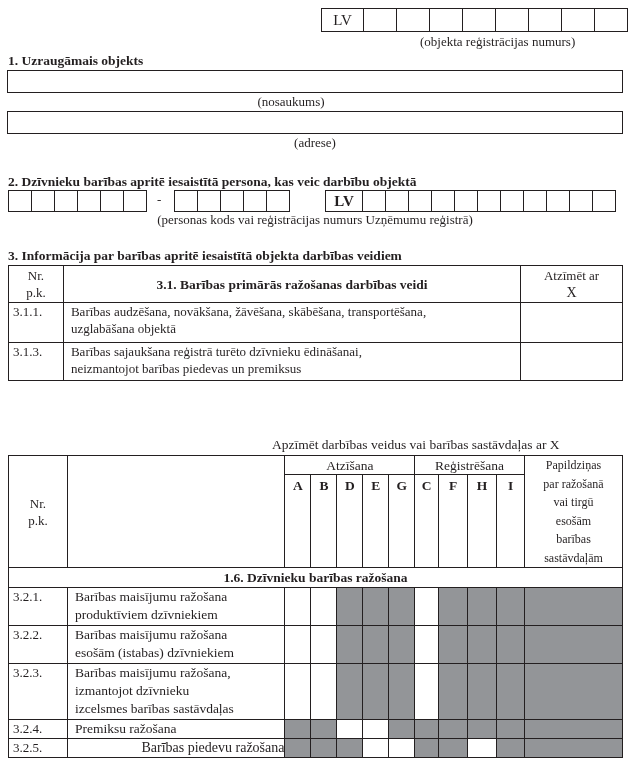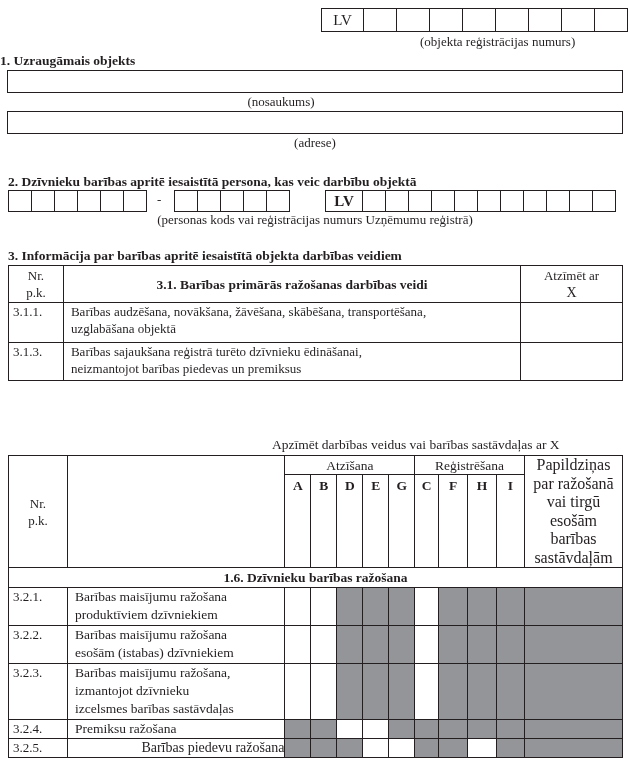--- a/index.html
+++ b/index.html
@@ -32,23 +32,23 @@
   <div class="cell" style="width:34px;"></div>
   <div class="cell" style="width:34px;"></div>
   <div class="cell" style="width:34px;"></div>
   <div class="cell" style="width:34px;"></div>
   <div class="cell" style="width:34px;"></div>
   <div class="cell" style="width:34px;"></div>
   <div class="cell" style="width:34px;"></div>
 </div>
 <div class="caption" style="left:420px; top:34px;">(objekta reģistrācijas numurs)</div>
 
-<div class="section-title" style="left:0; top:53px;">1. Uzraugāmais objekts</div>
+<div class="section-title" style="left:8px; top:53px;">1. Uzraugāmais objekts</div>
 <div class="box" style="left:7px; top:70px; width:616px; height:23px;"></div>
-<div class="caption" style="left:8px; width:546px; top:94px;">(nosaukums)</div>
+<div class="caption" style="left:18px; width:546px; top:94px;">(nosaukums)</div>
 <div class="box" style="left:7px; top:111px; width:616px; height:23px;"></div>
 <div class="caption" style="left:0; width:630px; top:135px;">(adrese)</div>
 
 <div class="section-title" style="left:8px; top:174px;">2. Dzīvnieku barības apritē iesaistītā persona, kas veic darbību objektā</div>
 <div class="cellrow" style="left:8px; top:190px; height:22px;">
   <div class="cell" style="width:24px;"></div>
   <div class="cell" style="width:24px;"></div>
   <div class="cell" style="width:24px;"></div>
   <div class="cell" style="width:24px;"></div>
   <div class="cell" style="width:24px;"></div>
@@ -136,21 +136,21 @@
   </colgroup>
   <tbody>
       <tr style="height:19px;">
     <td rowspan="2" class="center" style="vertical-align:middle;">
       <div>Nr.</div>
       <div>p.k.</div>
     </td>
     <td rowspan="2"></td>
     <td colspan="5" class="center" style="font-size:13.5px;">Atzīšana</td>
     <td colspan="4" class="center" style="font-size:13.5px;">Reģistrēšana</td>
-    <td rowspan="2" class="center" style="vertical-align:top; font-size:16px; line-height:18.5px;">
+    <td rowspan="2" class="center" style="vertical-align:top; font-size:12px; line-height:18.5px;">
       <div>Papildziņas</div>
       <div>par ražošanā</div>
       <div>vai tirgū</div>
       <div>esošām</div>
       <div>barības</div>
       <div>sastāvdaļām</div>
     </td>
   </tr>
   <tr style="height:92px;">
     <td class="letter">A</td>

